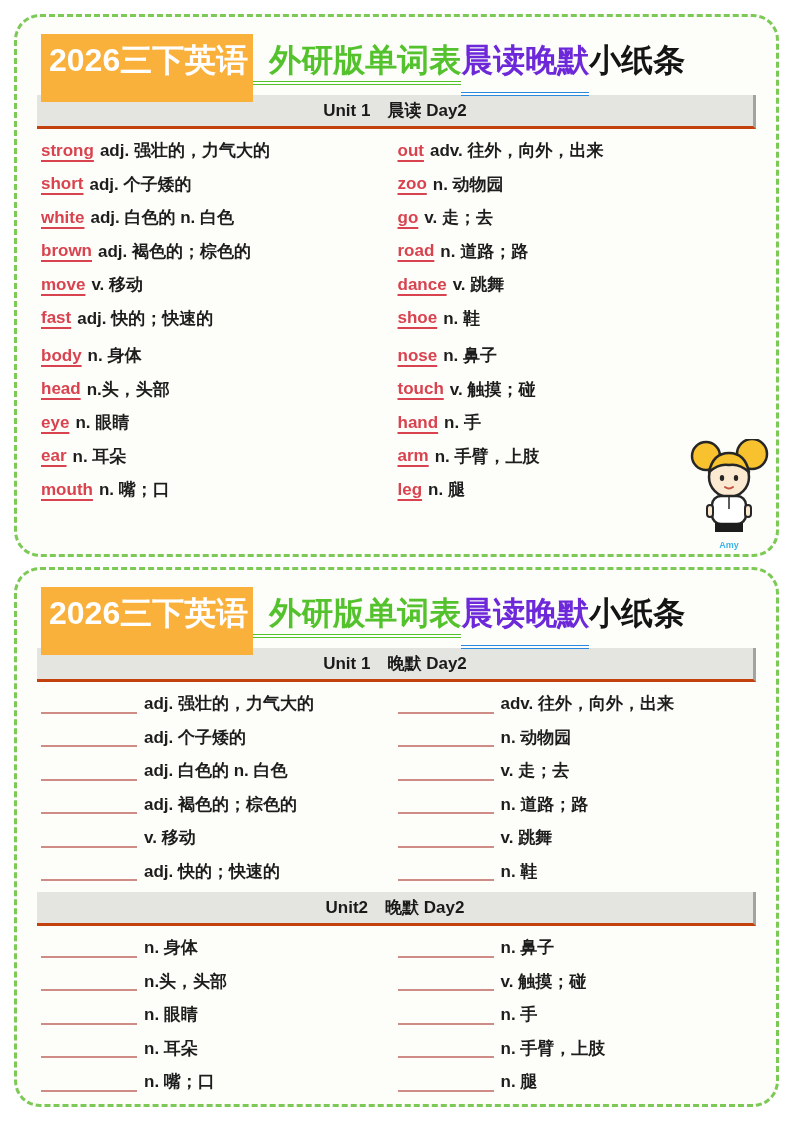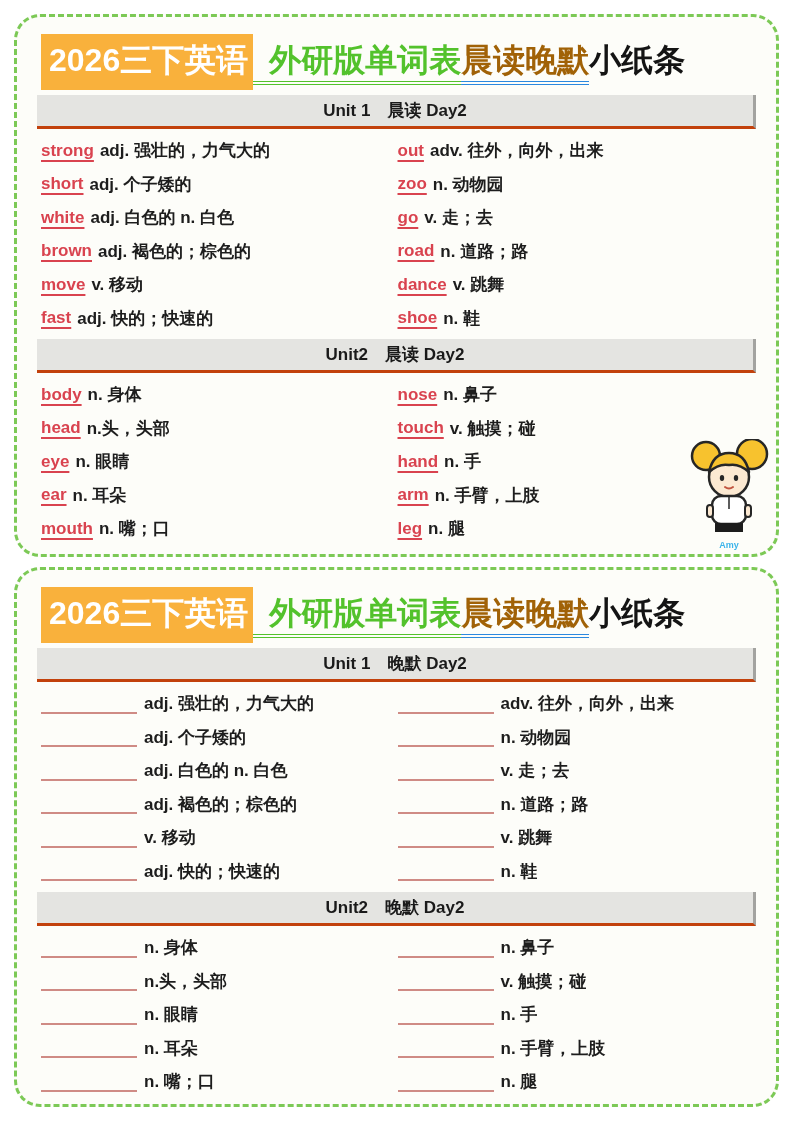--- a/index.html
+++ b/index.html
@@ -24,32 +24,32 @@
   .title-line{
     font-size:32px;
     font-weight:bold;
     white-space:nowrap;
     margin:8px 0 12px 0;
     letter-spacing:0;
   }
   .t-hl{
     background:#f9b13c;
     color:#ffffff;
-    padding:8px 5px 12px 8px;
+    padding:8px 5px 24px 8px;
   }
   .t-green{
     color:#53c22c;
     border-bottom:4px double #53c22c;
     padding-bottom:3px;
     padding-left:16px;
   }
   .t-blue{
-    color:#a16207;
+    color:#6d28d9;
     border-bottom:4px double #2b88df;
-    padding-bottom:3px;
+    padding-bottom:14px;
   }
   .t-plain{color:#141414;}
   .bar{
     background:#e4e4e1;
     border-right:3px solid #a3a3a0;
     border-bottom:3px solid #c2410c;
     text-align:center;
     font-weight:bold;
     font-size:17px;
     color:#1a1a1a;
@@ -154,21 +154,20 @@
           <span class="word">dance</span>
           <span class="def">v. 跳舞</span>
         </div>
         <div class="row">
           <span class="word">shoe</span>
           <span class="def">n. 鞋</span>
         </div>
       </div>
     </div>
 
-  <div class="bar">Unit2　晨读 Day2</div>
   <div class="rows">
       <div class="col">
         <div class="row">
           <span class="word">body</span>
           <span class="def">n. 身体</span>
         </div>
         <div class="row">
           <span class="word">head</span>
           <span class="def">n.头，头部</span>
         </div>

